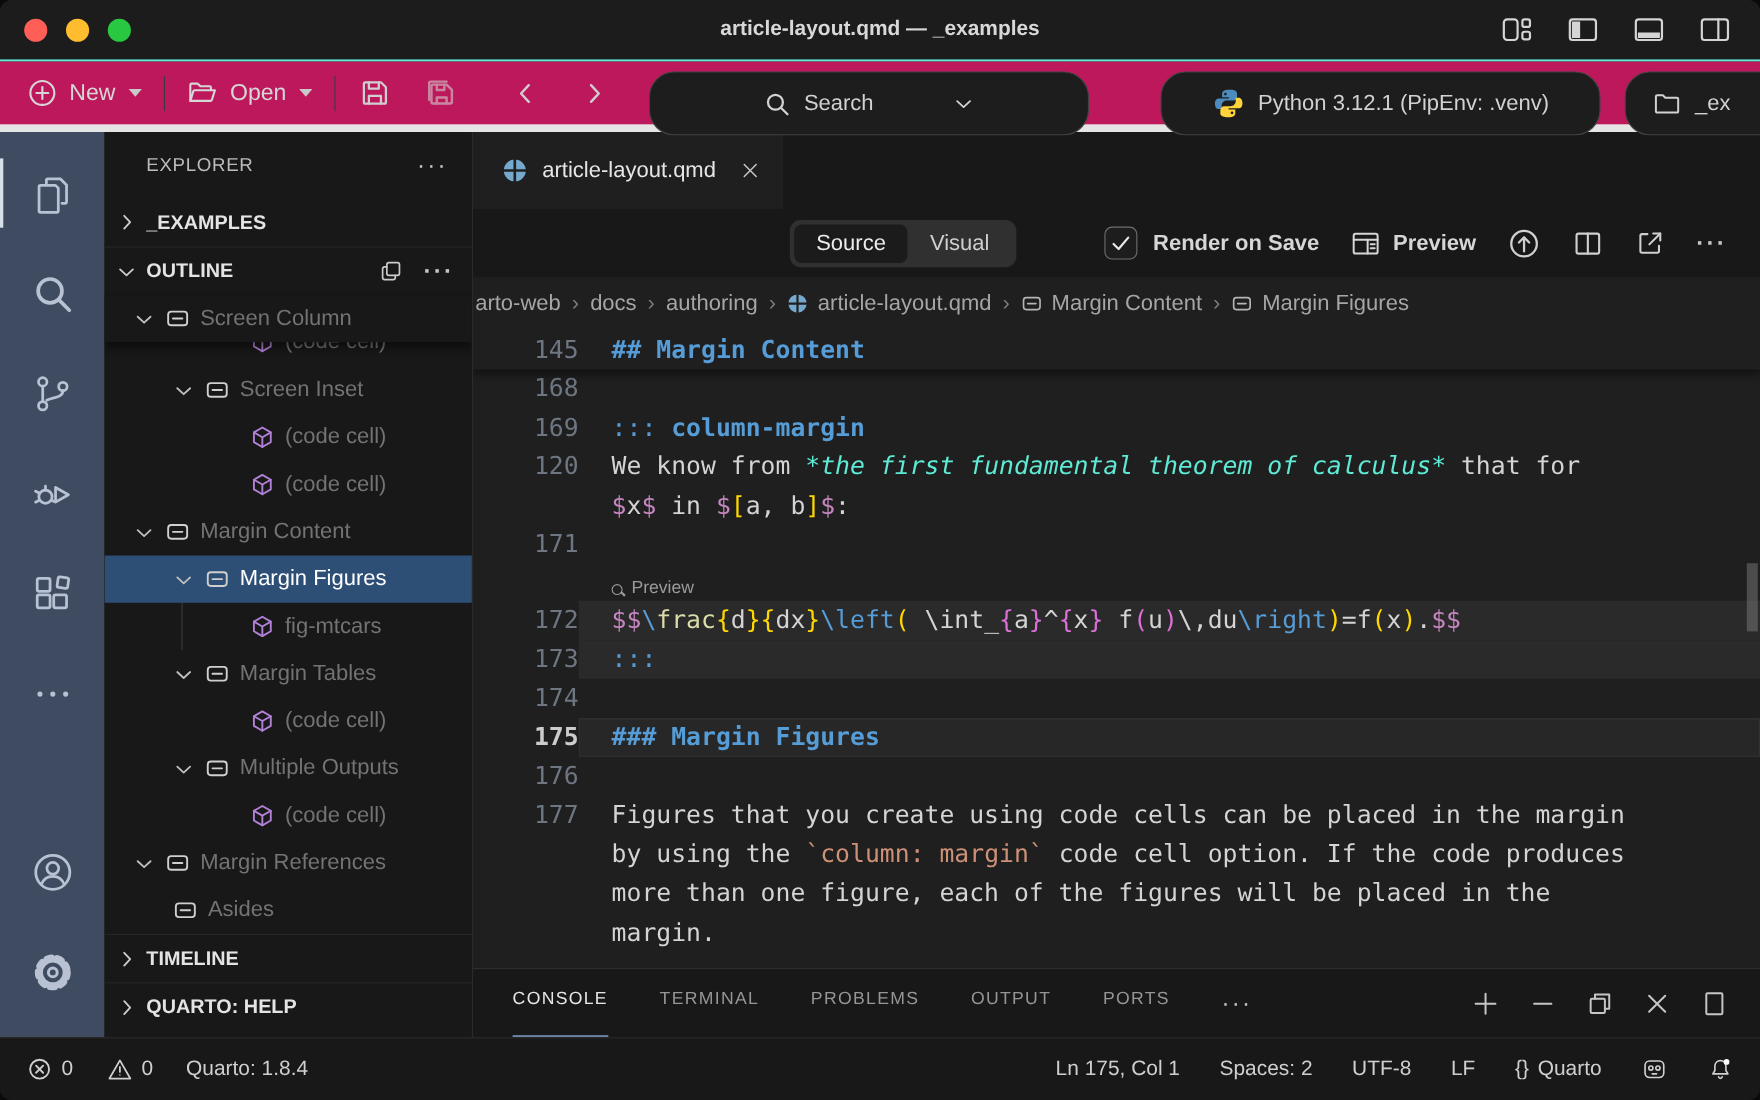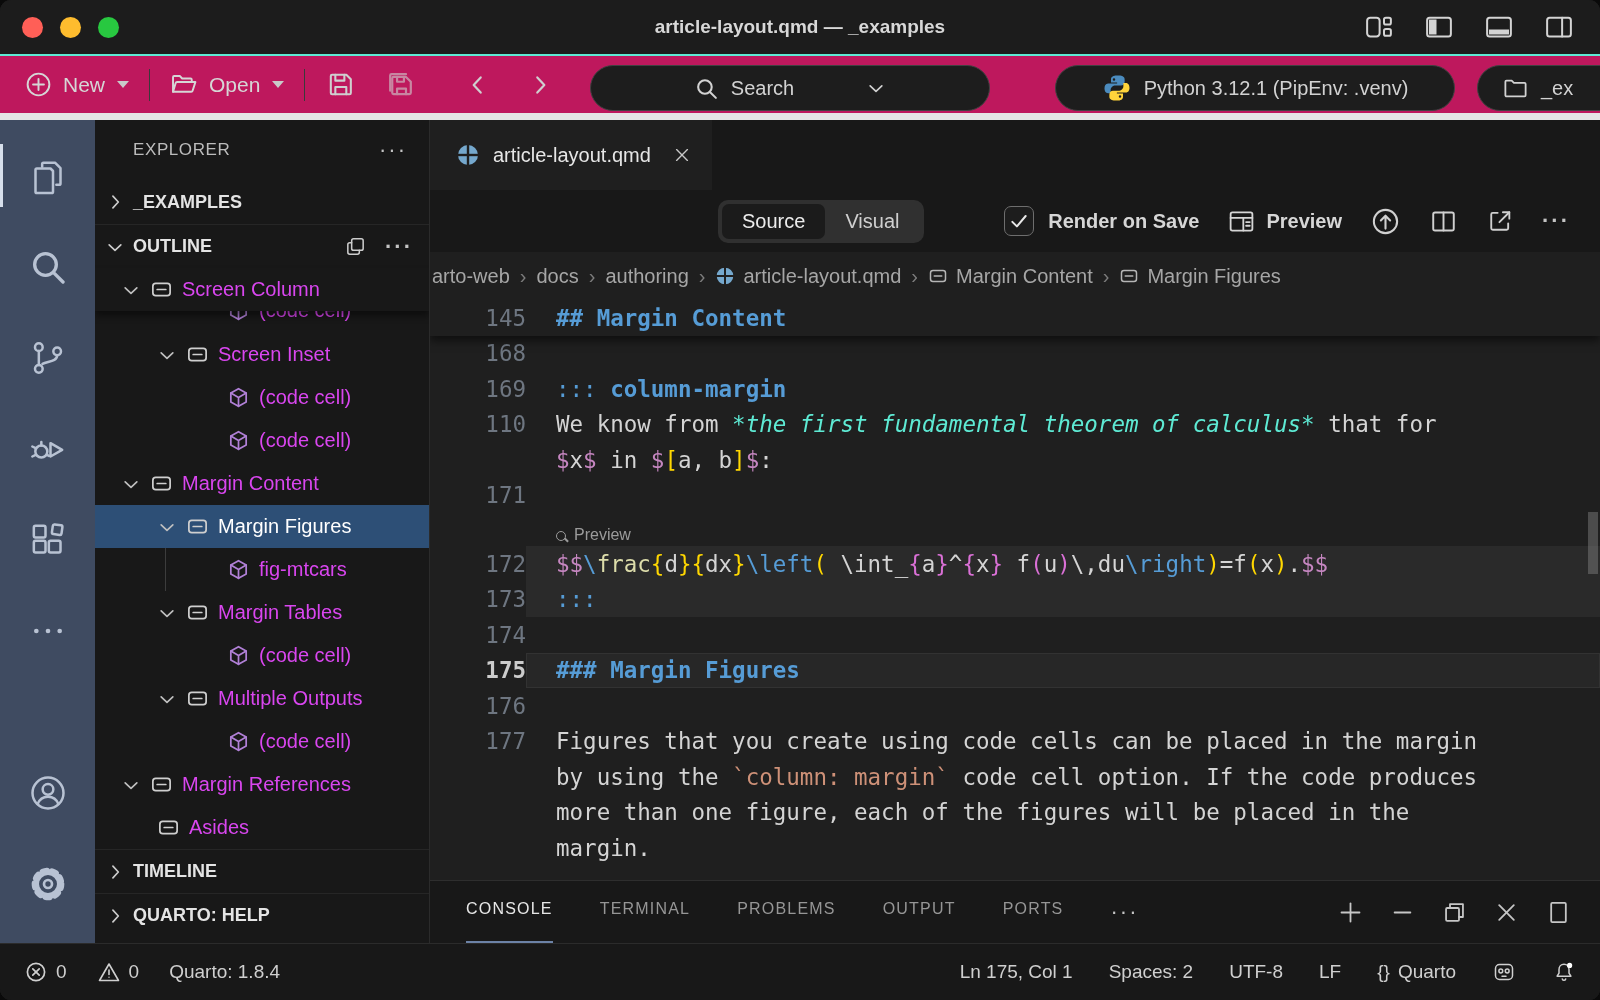--- a/index.html
+++ b/index.html
@@ -16,21 +16,21 @@
   .tb-actions { margin-left:auto; display:flex; gap:30px; margin-right:26px; color:#d4d4d4; }
   .tb-actions .ic { width:30px; height:30px; }
 
   
   .toolbar { height:64px; background:#be185d; border-bottom:7px solid #e5e5e5; display:flex; align-items:center; padding:0 0 0 24px; position:relative; flex:none; }
   .tbtn { display:flex; align-items:center; gap:10px; color:#d6d6d6; font-size:21px; cursor:pointer; }
   .tbtn .ic { width:29px; height:29px; }
   .caret { width:0; height:0; border-left:6px solid transparent; border-right:6px solid transparent; border-top:7px solid #c9c9c9; margin-left:2px; }
   .tdiv { width:1px; height:32px; background:#3a3a3a; margin:0 20px; }
   .icbtn { color:#cfcfcf; display:flex; align-items:center; justify-content:center; cursor:pointer; }
-  .pill { position:absolute; top:9px; height:46px; border:1.5px solid #414141; border-radius:23px; background:#1d1d1d;
+  .pill { position:absolute; top:9px; height:58px; border:1.5px solid #414141; border-radius:23px; background:#1d1d1d;
           display:flex; align-items:center; color:#d2d2d2; font-size:20px; }
   .pill .ic { width:25px; height:25px; }
   #search-pill { left:590px; width:400px; justify-content:center; gap:12px; }
   #interp-pill { left:1055px; width:400px; justify-content:center; gap:12px; }
   #ws-pill { left:1477px; width:220px; gap:12px; padding-left:24px; }
 
   
   .main { flex:1; display:flex; min-height:0; }
   .activitybar { width:95px; background:#3f4b61; display:flex; flex-direction:column; align-items:center; padding:10px 0 14px; flex:none; }
   .act-item { width:95px; height:91px; display:flex; align-items:center; justify-content:center; color:#c3cddd; position:relative; cursor:pointer; opacity:.92; }
@@ -41,21 +41,21 @@
   
   .sidebar { width:335px; background:#181818; border-right:1px solid #2b2b2b; display:flex; flex-direction:column; flex:none; overflow:hidden; }
   .sb-title { height:60px; display:flex; align-items:center; padding:0 22px 0 38px; color:#bcbcbc; font-size:17px; letter-spacing:.6px; }
   .sb-title .more { margin-left:auto; }
   .more { color:#c4c4c4; font-size:22px; letter-spacing:2px; cursor:pointer; }
   .sb-sec { height:44px; display:flex; align-items:center; gap:8px; padding:0 16px 0 10px; color:#e4e4e4; font-weight:bold; font-size:18px; border-top:1px solid #262626; flex:none; cursor:pointer; }
   .sb-sec .ic { width:22px; height:22px; color:#cccccc; }
   .sb-sec .acts { margin-left:auto; display:flex; gap:18px; align-items:center; }
   .sb-sec .acts .ic { width:23px; height:23px; }
   .tree { flex:none; position:relative; }
-  .trow { height:43px; display:flex; align-items:center; gap:9px; color:#d946ef; font-size:20px; position:relative; cursor:pointer; white-space:nowrap; }
+  .trow { height:43px; display:flex; align-items:center; gap:9px; color:#737373; font-size:20px; position:relative; cursor:pointer; white-space:nowrap; }
   .trow .chev { width:20px; height:20px; color:#c0c0c0; flex:none; }
   .trow .sym { width:23px; height:23px; flex:none; color:#cfcfcf; }
   .trow .sym.cube { color:#b180d7; }
   .trow.selected { background:#2d4f76; color:#ffffff; }
   .trow.sticky { background:#181818; box-shadow:0 5px 7px rgba(0,0,0,.45); z-index:3; position:relative; }
   .trow.clipped { height:22px; overflow:hidden; }
   .trow.clipped .inner { transform:translateY(-12px); display:flex; align-items:center; gap:9px; }
   .trow.guide::before { content:""; position:absolute; left:70px; top:0; bottom:0; width:1px; background:#3c3c3c; }
   .ind1 { padding-left:26px; } .ind2 { padding-left:62px; } .ind3 { padding-left:132px; }
 
@@ -658,21 +658,21 @@
           </div>
           <div class="crow">
             <span class="gutter">168</span>
             <span class="cline"></span>
           </div>
           <div class="crow">
             <span class="gutter">169</span>
             <span class="cline"><span class="s-kw">::: </span><span class="s-kwb">column-margin</span></span>
           </div>
           <div class="crow">
-            <span class="gutter">110</span>
+            <span class="gutter">120</span>
             <span class="cline"><span class="s-tx">We know from </span><span class="s-it">*the first fundamental theorem of calculus*</span><span class="s-tx"> that for</span></span>
           </div>
           <div class="crow">
             <span class="gutter"></span>
             <span class="cline"><span class="s-dl">$</span><span class="s-tx">x</span><span class="s-dl">$</span><span class="s-tx"> in </span><span class="s-dl">$</span><span class="s-g">[</span><span class="s-tx">a, b</span><span class="s-g">]</span><span class="s-dl">$</span><span class="s-tx">:</span></span>
           </div>
           <div class="crow">
             <span class="gutter">171</span>
             <span class="cline"></span>
           </div>

